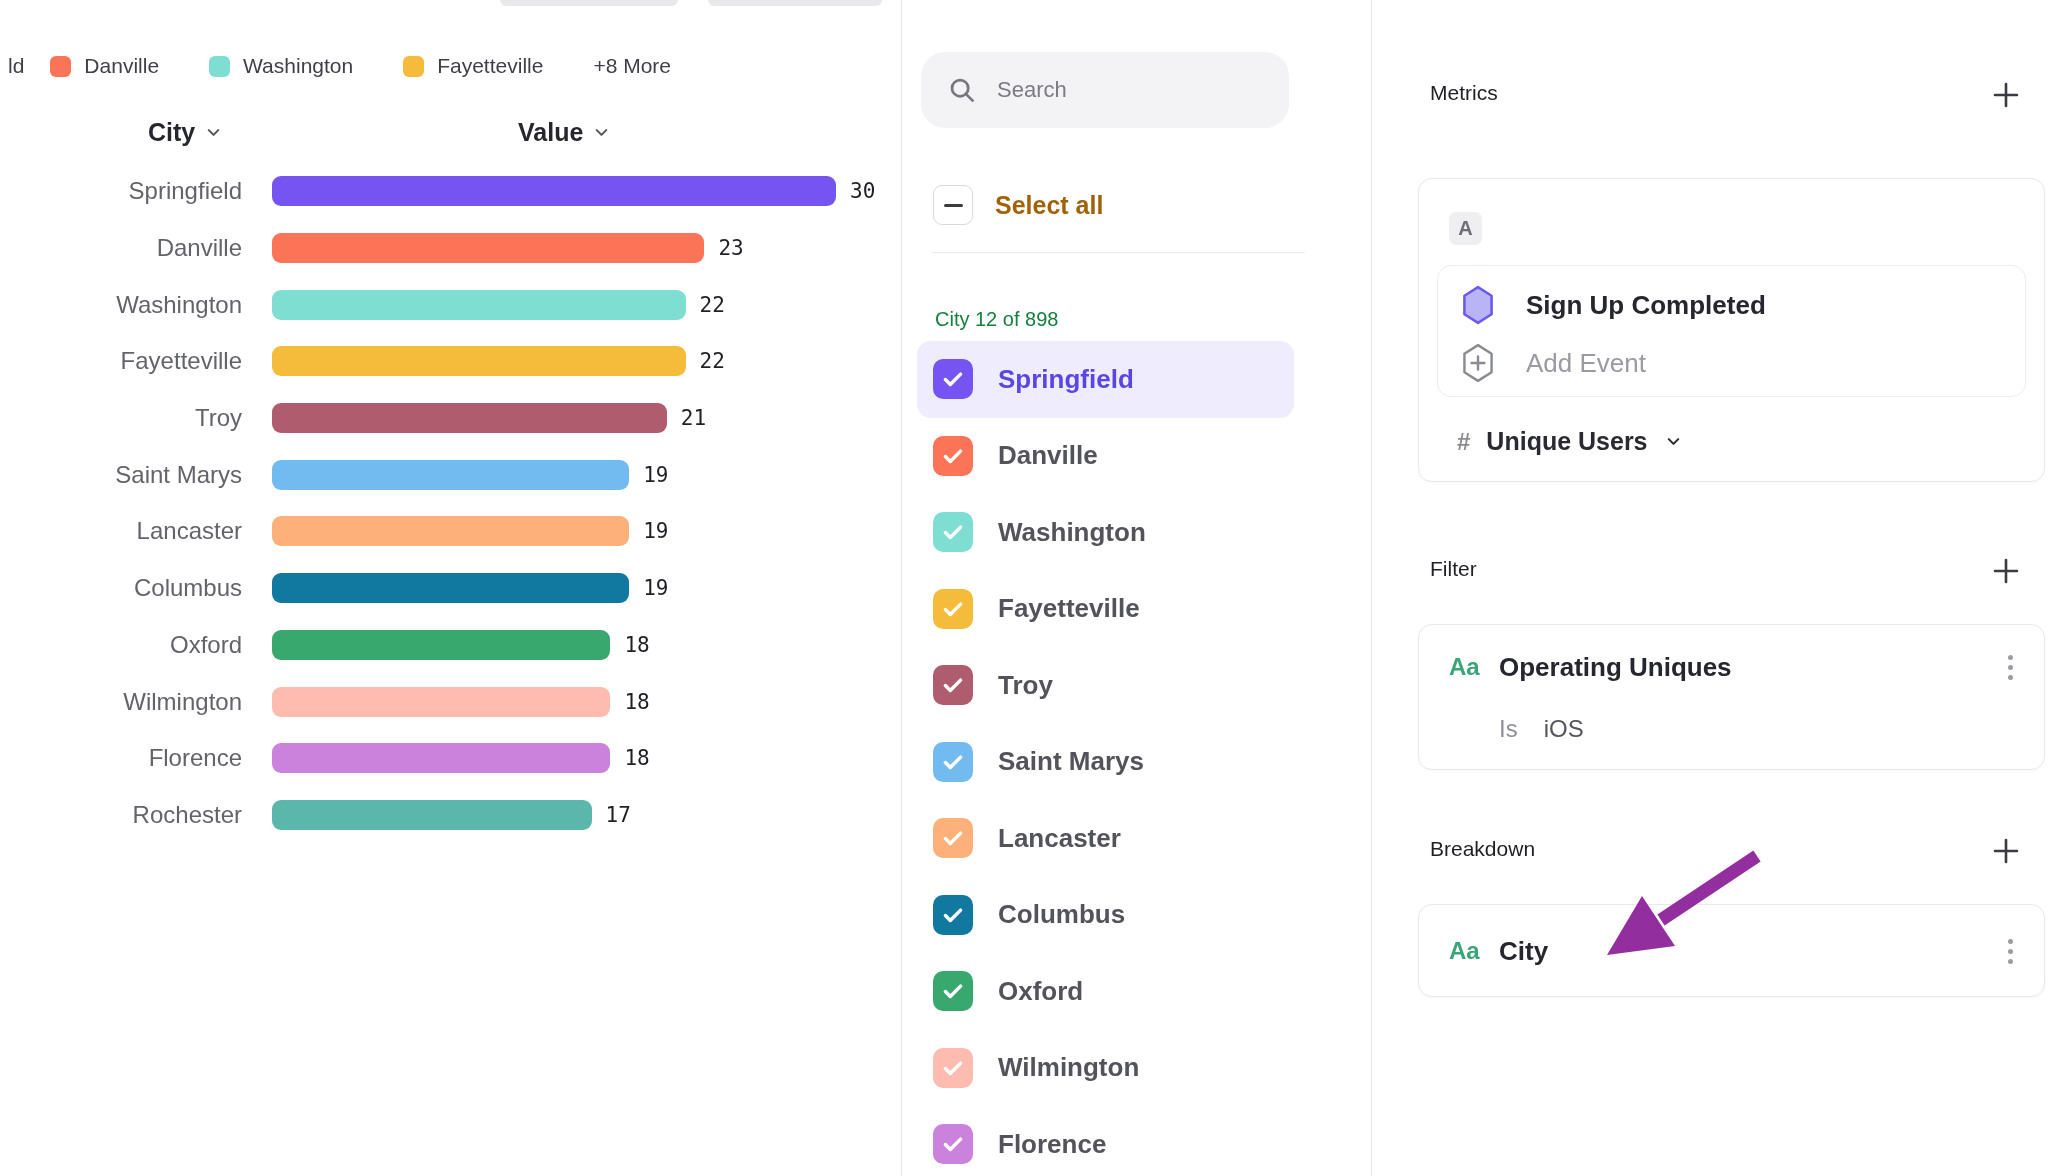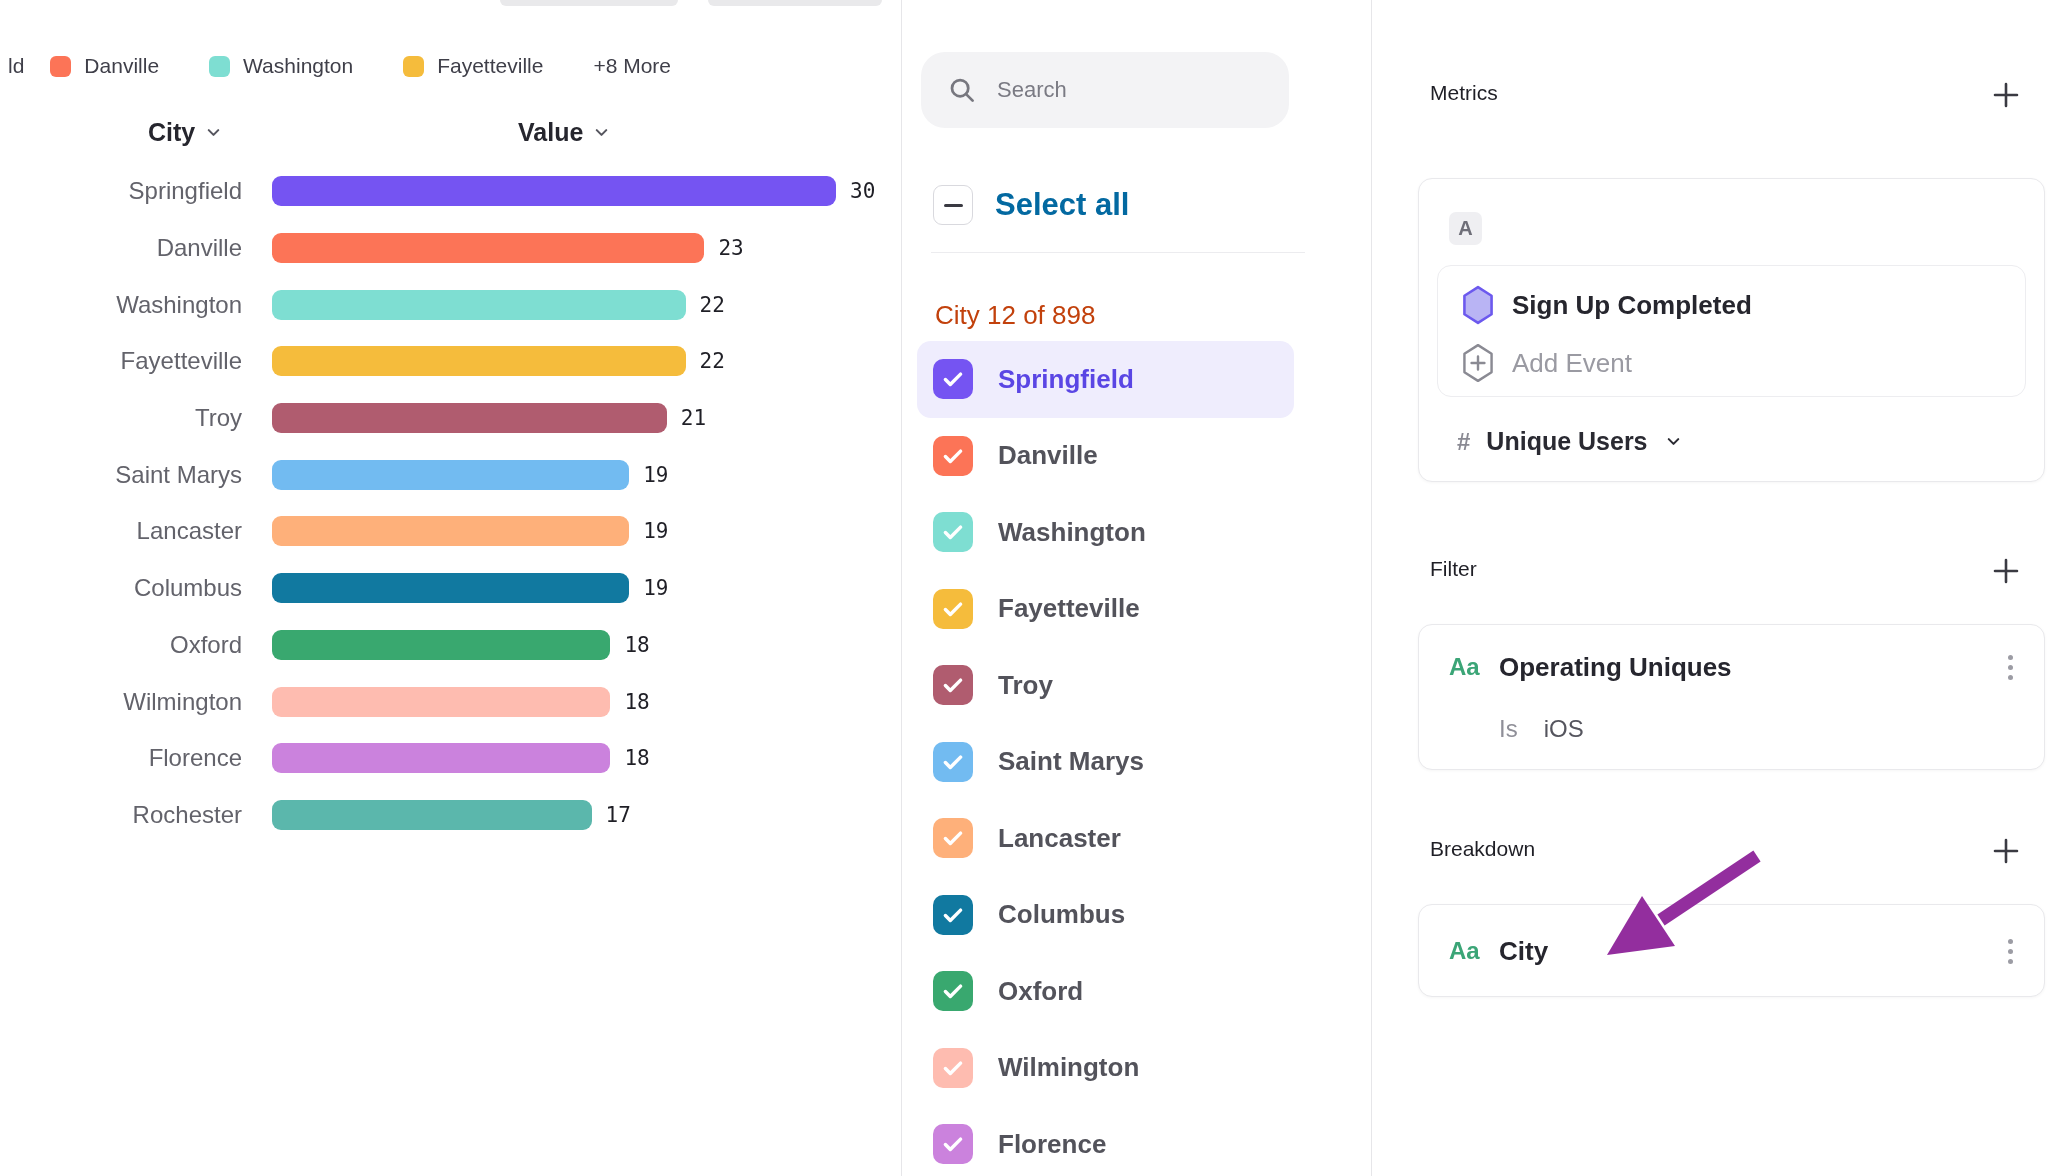--- a/index.html
+++ b/index.html
@@ -36,23 +36,23 @@
                 border-left:1px solid #E6E6E9; border-right:1px solid #E6E6E9; background:#fff; }
   #search-bar { position:absolute; left:19px; top:52px; width:368px; height:76px;
                 background:#F3F3F5; border-radius:24px; display:flex; align-items:center;
                 padding-left:26px; gap:20px; cursor:text; }
   #search-bar .ph { font-size:22px; color:#7A7A83; }
   #select-all-row { position:absolute; left:31px; top:183px; height:44px; display:flex;
                     align-items:center; gap:22px; cursor:pointer; }
   #select-all-box { width:40px; height:40px; background:#fff; border:1.5px solid #D9D9DE;
                     border-radius:9px; display:flex; align-items:center; justify-content:center; }
   #select-all-box .minus { width:19px; height:3px; background:#3A3A42; border-radius:2px; }
-  #select-all-label { font-size:31px; font-weight:700; color:#0369a1; }
+  #select-all-label { font-size:25px; font-weight:700; color:#a16207; }
   #list-divider { position:absolute; left:29px; top:252px; width:374px; height:1px; background:#ECECEF; }
-  #count-label { position:absolute; left:33px; top:300px; font-size:26px; color:#c2410c; }
+  #count-label { position:absolute; left:33px; top:308px; font-size:20px; color:#15803d; }
   #city-list { position:absolute; left:15px; top:341px; width:377px; }
   .city-row { height:76.5px; border-radius:14px; display:flex; align-items:center;
               padding-left:16px; gap:25px; cursor:pointer; }
   .city-row.hl { background:#EFEDFD; }
   .city-check { width:40px; height:40px; border-radius:10px; flex:none;
                 display:flex; align-items:center; justify-content:center; }
   .city-label { font-size:26px; font-weight:600; color:#53535B; white-space:nowrap; }
   .city-row.hl .city-label { color:#5A46E4; }
 
   
@@ -60,21 +60,21 @@
   .sect-head { position:absolute; left:57px; font-size:21px; font-weight:400; color:#1F1F26; }
   .plus-btn { position:absolute; left:616px; width:34px; height:34px; cursor:pointer; }
   .card { position:absolute; left:45px; width:627px; border:1px solid #E9E9EC; border-radius:14px;
           background:#fff; box-shadow:0 1px 3px rgba(0,0,0,.04); }
   #a-badge { position:absolute; left:30px; top:33px; width:33px; height:33px; background:#EFEFF2;
              border-radius:7px; display:flex; align-items:center; justify-content:center;
              font-size:20px; font-weight:700; color:#6E6E78; }
   #measure-label { position:absolute; left:76px; top:38px; font-size:25px; color:#8F8F98; white-space:nowrap; }
   #event-card { position:absolute; left:18px; right:18px; top:86px; height:132px;
                 border:1px solid #EDEDF0; border-radius:14px; }
-  .ev-row { position:absolute; left:22px; display:flex; align-items:center; gap:16px; cursor:pointer; }
+  .ev-row { position:absolute; left:22px; display:flex; align-items:center; gap:30px; cursor:pointer; }
   #event-name { font-size:26px; font-weight:700; color:#26262E; }
   #add-event-label { font-size:26px; font-weight:500; color:#9A9AA2; }
   #agg-row { position:absolute; left:38px; top:248px; display:flex; align-items:center; gap:16px; cursor:pointer; }
   #agg-hash { font-size:24px; font-weight:600; color:#8A8A93; }
   #agg-label { font-size:25px; font-weight:600; color:#2A2A32; }
   .aa-badge { position:absolute; left:30px; font-size:24px; font-weight:700; color:#3BA577; }
   .prop-name { position:absolute; left:80px; font-size:26px; font-weight:700; color:#26262E; white-space:nowrap; }
   .kebab { position:absolute; right:31px; display:flex; flex-direction:column; gap:5px; cursor:pointer; }
   .kebab i { width:5px; height:5px; border-radius:50%; background:#9C9CA4; }
   #op-row { position:absolute; left:80px; top:90px; display:flex; gap:26px; font-size:24px; }

